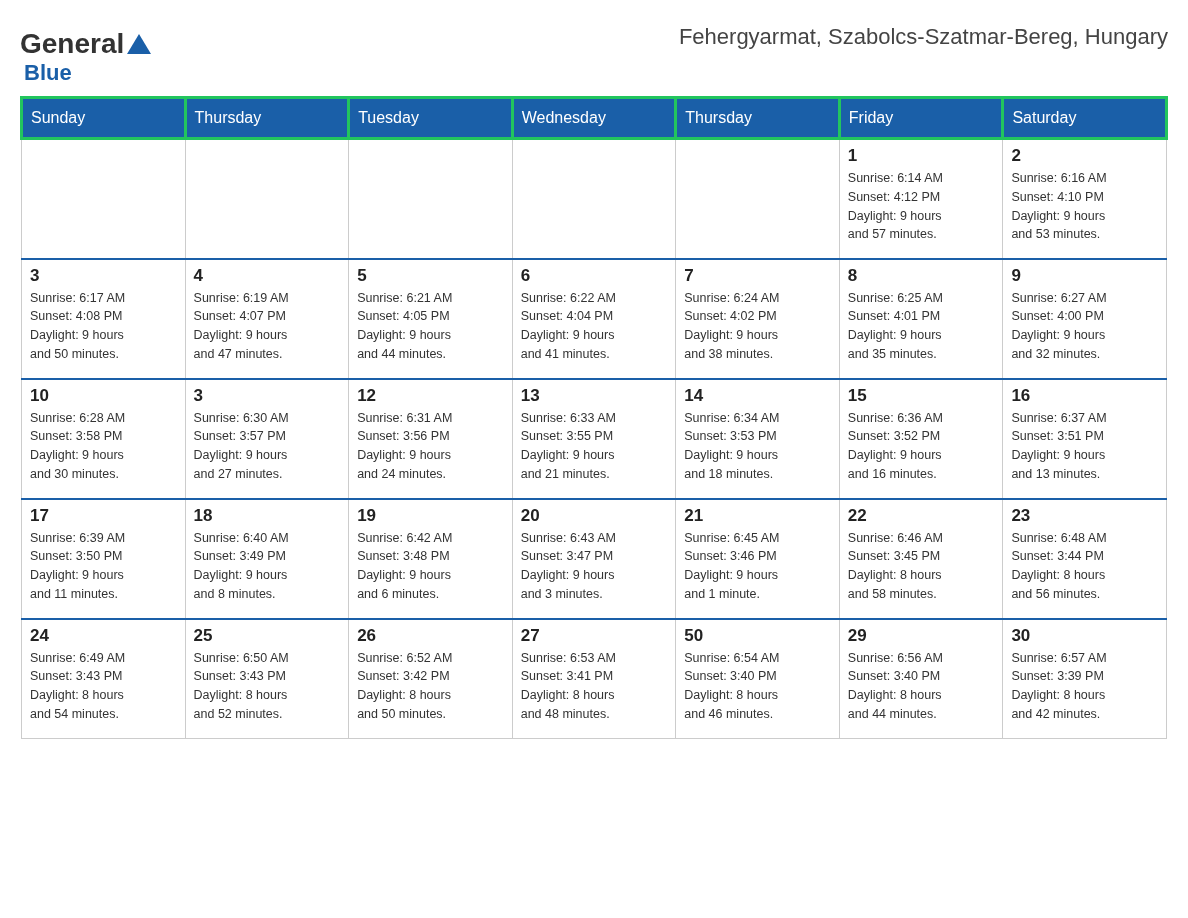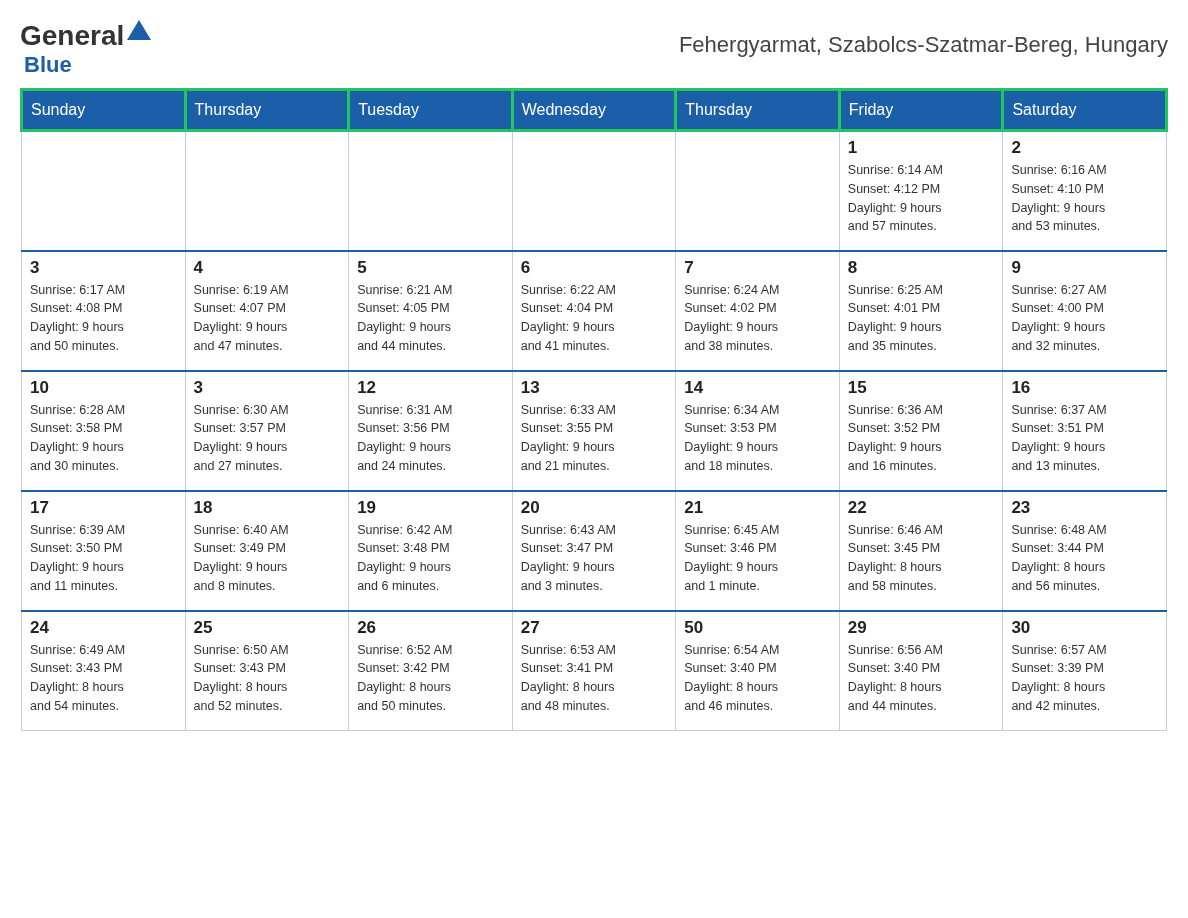--- a/index.html
+++ b/index.html
@@ -16,24 +16,25 @@
       align-items: flex-start;
       margin-bottom: 10px;
     }
     .logo {
       display: flex;
       flex-direction: column;
       align-items: flex-start;
     }
     .logo-text {
       display: flex;
-      align-items: flex-start;
+      align-items: center;
       font-size: 28px;
       font-weight: bold;
       color: #333;
+      margin-top: 8px;
     }
     .logo-general { color: #333; }
     .logo-triangle {
       width: 0;
       height: 0;
       border-left: 12px solid transparent;
       border-right: 12px solid transparent;
       border-bottom: 20px solid #1a5fa8;
       margin: 0 3px;
     }
@@ -48,21 +49,21 @@
     }
     .month-title {
       font-size: 52px;
       font-weight: bold;
       color: #222;
       line-height: 1.1;
     }
     .location {
       font-size: 22px;
       color: #444;
-      margin-top: 12px;
+      margin-top: 4px;
     }
     .calendar {
       width: 100%;
       border-collapse: collapse;
       margin-top: 10px;
     }
     .calendar th {
       background: #1a5fa8;
       color: #fff;
       padding: 10px 8px;

